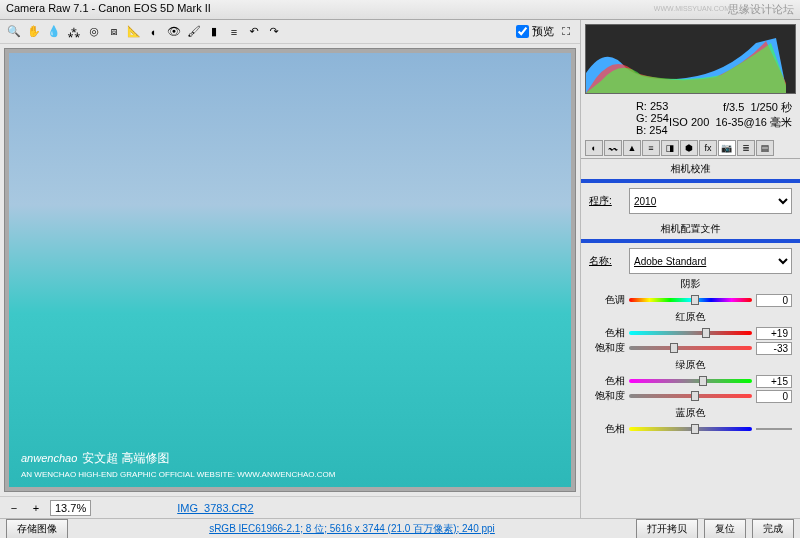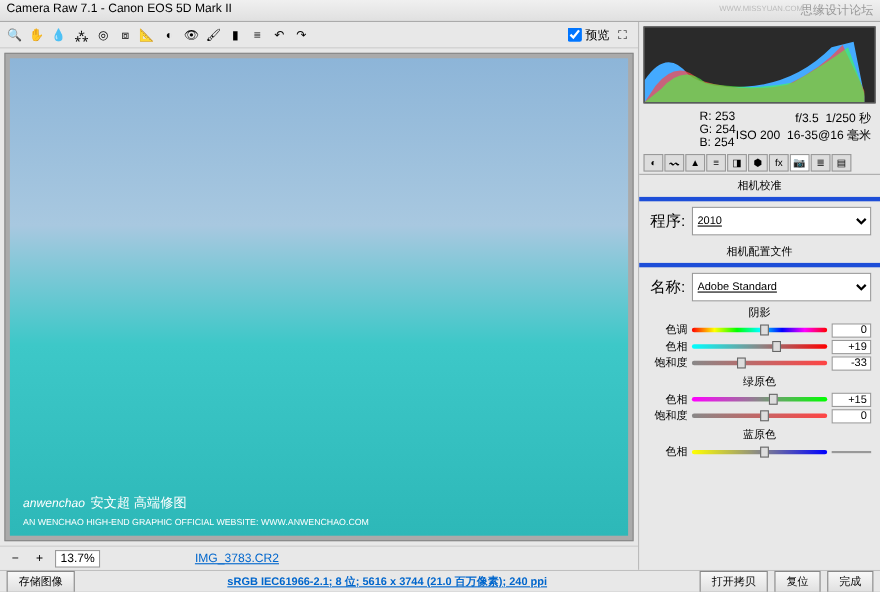--- a/index.html
+++ b/index.html
@@ -19,32 +19,32 @@
 .right-panel { width: 220px; background: #e8e8e8; border-left: 1px solid #bbb; display: flex; flex-direction: column; overflow: hidden; }
 .histogram { height: 70px; background: #2a2a2a; margin: 4px; border: 1px solid #666; position: relative; }
 .histo-curve { position: absolute; bottom: 0; left: 0; right: 0; height: 60px; }
 .info-row { display: flex; padding: 2px 8px; font-size: 10px; justify-content: flex-end; }
 .tab-strip { display: flex; gap: 1px; padding: 2px 4px; border-bottom: 1px solid #aaa; }
 .tab-icon { width: 18px; height: 16px; background: #ddd; border: 1px solid #999; display: inline-flex; align-items: center; justify-content: center; font-size: 9px; cursor: pointer; }
 .tab-icon.active { background: #fff; }
 .panel-title { text-align: center; padding: 3px; border-bottom: 4px solid #1d4ed8; font-size: 10px; }
 .control-group { padding: 3px 8px; }
 .row { display: flex; align-items: center; gap: 4px; margin: 2px 0; }
-.row label { width: 36px; text-align: center; font-size: 14px; }
+.row label { width: 36px; text-align: left; font-size: 10px; text-decoration: underline; }
 select { flex: 1; background: #fff; border: 1px solid #999; font-size: 10px; height: 26px; text-decoration: underline; }
 .section-head { text-align: center; font-size: 10px; margin-top: 2px; padding: 1px; }
 .slider-row { display: flex; align-items: center; gap: 4px; margin: 1px 0; }
 .slider-row label { width: 36px; text-align: right; font-size: 10px; }
 .slider { flex: 1; height: 14px; position: relative; }
 .slider-track { position: absolute; top: 5px; left: 0; right: 0; height: 4px; background: linear-gradient(90deg, #888, #ccc); border-radius: 2px; }
 .slider-thumb { position: absolute; top: 2px; width: 8px; height: 10px; background: #ddd; border: 1px solid #666; }
 .slider-val { width: 36px; background: #fff; border: 1px solid #999; text-align: right; padding: 0 3px; font-size: 10px; }
 .bottom-bar { height: 20px; display: flex; align-items: center; padding: 0 6px; gap: 6px; border-top: 1px solid #bbb; }
 .btn { background: linear-gradient(#f8f8f8, #e0e0e0); border: 1px solid #888; padding: 2px 10px; font-size: 10px; cursor: pointer; }
-.meta-link { color: #0066cc; text-decoration: underline; font-size: 10px; margin: 0 auto; font-weight: bold; }
+.meta-link { color: #0066cc; text-decoration: underline; font-size: 10px; margin: 0 auto; }
 .checkbox-label { margin-left: auto; display: flex; align-items: center; gap: 3px; }
 .top-watermark { position: absolute; top: 2px; right: 6px; color: #999; font-size: 11px; z-index: 10; }
 .top-wm-sub { position: absolute; top: 5px; right: 70px; color: #bbb; font-size: 7px; z-index: 10; }
 .hue-track { background: linear-gradient(90deg, #f00, #ff0, #0f0, #0ff, #00f, #f0f, #f00) !important; }
 .red-track { background: linear-gradient(90deg, #0ff, #888, #f00) !important; }
 .green-track { background: linear-gradient(90deg, #f0f, #888, #0f0) !important; }
 .blue-track { background: linear-gradient(90deg, #ff0, #888, #00f) !important; }
 .sat-track { background: linear-gradient(90deg, #888, #f44) !important; }
 </style>
 </head>
@@ -152,20 +152,21 @@
       <div class="section-head">阴影</div>
       <div class="slider-row">
         <label>色调</label>
         <div class="slider">
             <div class="slider-track hue-track"></div>
             <div class="slider-thumb" style="left:50%"></div>
           </div>
         <div class="slider-val">0</div>
       </div>
 
+      <div class="section-head">红原色</div>
       <div class="slider-row">
         <label>色相</label>
         <div class="slider">
             <div class="slider-track red-track"></div>
             <div class="slider-thumb" style="left:59%"></div>
           </div>
         <div class="slider-val">+19</div>
       </div>
       <div class="slider-row">
         <label>饱和度</label>

